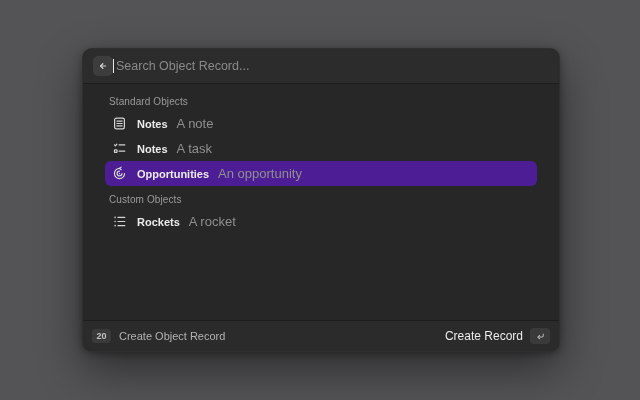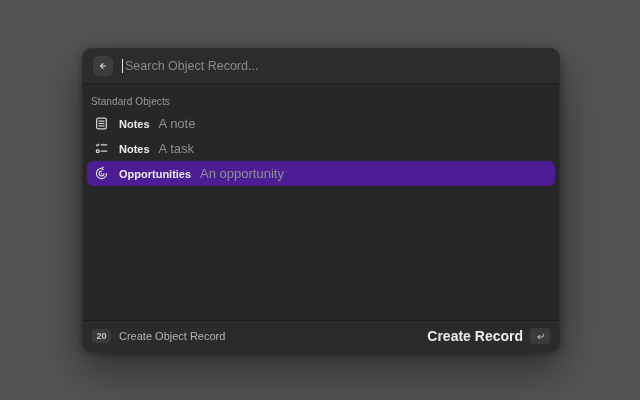--- a/index.html
+++ b/index.html
@@ -14,39 +14,39 @@
     position:absolute;left:82px;top:48px;width:478px;height:304px;
     background:#272727;border-radius:10px;
     box-shadow:0 18px 45px rgba(0,0,0,0.45), 0 2px 8px rgba(0,0,0,0.35);
     display:flex;flex-direction:column;overflow:hidden;
     border:1px solid rgba(255,255,255,0.04);
     box-sizing:border-box;
   }
   
   .header{
     height:34px;flex:0 0 34px;background:#2c2c2c;
-    display:flex;align-items:center;gap:9px;padding:0 10px;
+    display:flex;align-items:center;padding:0 10px;
     border-bottom:1px solid #1d1d1d;
   }
   .back-btn{
     width:20px;height:20px;border-radius:5px;background:#3d3d3d;
     border:none;display:flex;align-items:center;justify-content:center;
     cursor:pointer;padding:0;flex:0 0 20px;
   }
   .search-wrap{flex:1;display:flex;align-items:center;height:100%;position:relative;}
   .caret{width:1px;height:14px;background:#e6e6e6;margin-right:2px;animation:blink 1.1s steps(1) infinite;}
   @keyframes blink{50%{opacity:0;}}
   .search{
     flex:1;background:transparent;border:none;outline:none;
     color:#e8e8e8;font-size:12.5px;font-family:"Liberation Sans",sans-serif;
     padding:0;height:100%;
   }
   .search::placeholder{color:#8a8a8a;opacity:1;}
   
-  .body{flex:1;padding:4px 4px 8px;display:flex;flex-direction:column;}
+  .body{flex:1;padding:4px 22px 8px;display:flex;flex-direction:column;}
   .section-label{
     font-size:10px;color:#9a9a9a;margin:8px 4px 4px;letter-spacing:.1px;
   }
   .row{
     height:25px;flex:0 0 25px;display:flex;align-items:center;gap:10px;
     padding:0 6px;border-radius:6px;cursor:pointer;
   }
   .row.hl{background:#4c1d95;}
   .row .icon{width:16px;height:16px;flex:0 0 16px;display:flex;align-items:center;justify-content:center;}
   .row .name{font-size:11px;font-weight:700;color:#ebebeb;white-space:nowrap;}
@@ -59,21 +59,21 @@
     padding:0 9px;
   }
   .f-left{display:flex;align-items:center;gap:8px;cursor:pointer;}
   .badge{
     min-width:15px;height:14px;padding:0 2px;border-radius:4px;background:#3a3a3a;
     color:#c2c2c2;font-size:9px;font-weight:700;
     display:flex;align-items:center;justify-content:center;
   }
   .f-label{font-size:11px;color:#b3b3b3;}
   .f-right{display:flex;align-items:center;gap:7px;cursor:pointer;}
-  .f-submit{font-size:14px;font-weight:700;color:#ececec;}
+  .f-submit{font-size:12px;font-weight:400;color:#ececec;}
   .key{
     width:20px;height:16px;border-radius:4px;background:#3a3a3a;
     display:flex;align-items:center;justify-content:center;
   }
   svg{display:block;}
 </style>
 </head>
 <body>
 
 <div class="stage">
@@ -125,20 +125,35 @@
             <svg width="15" height="15" viewBox="0 0 16 16" fill="none" stroke="#d4d4d4" stroke-width="1.3" stroke-linecap="round" stroke-linejoin="round">
               <path d="M13.4 8 a5.4 5.4 0 1 1 -5.4 -5.4"></path>
               <path d="M10.6 8 a2.6 2.6 0 1 1 -2.6 -2.6"></path>
               <path d="M8 2.6 l1.8 -1.4 M8 2.6 l1.9 1.3"></path>
               <circle cx="8" cy="8" r="0.7" fill="#d4d4d4" stroke="none"></circle>
             </svg>
           </span>
           <span class="name">Opportunities</span>
           <span class="desc">An opportunity</span>
         </div>
+        <div class="section-label">Custom Objects</div>
+        <div class="row">
+          <span class="icon">
+            <svg width="15" height="15" viewBox="0 0 16 16" fill="none" stroke="#d4d4d4" stroke-width="1.3" stroke-linecap="round" stroke-linejoin="round">
+              <circle cx="3.3" cy="3.6" r="0.85" fill="#d4d4d4" stroke="none"></circle>
+              <circle cx="3.3" cy="8" r="0.85" fill="#d4d4d4" stroke="none"></circle>
+              <circle cx="3.3" cy="12.4" r="0.85" fill="#d4d4d4" stroke="none"></circle>
+              <path d="M6.4 3.6 H13.6"></path>
+              <path d="M6.4 8 H13.6"></path>
+              <path d="M6.4 12.4 H13.6"></path>
+            </svg>
+          </span>
+          <span class="name">Rockets</span>
+          <span class="desc">A rocket</span>
+        </div>
       </div>
 
     <div class="footer">
       <div class="f-left">
         <span class="badge">20</span>
         <span class="f-label">Create Object Record</span>
       </div>
       <div class="f-right">
         <span class="f-submit">Create Record</span>
         <span class="key">

